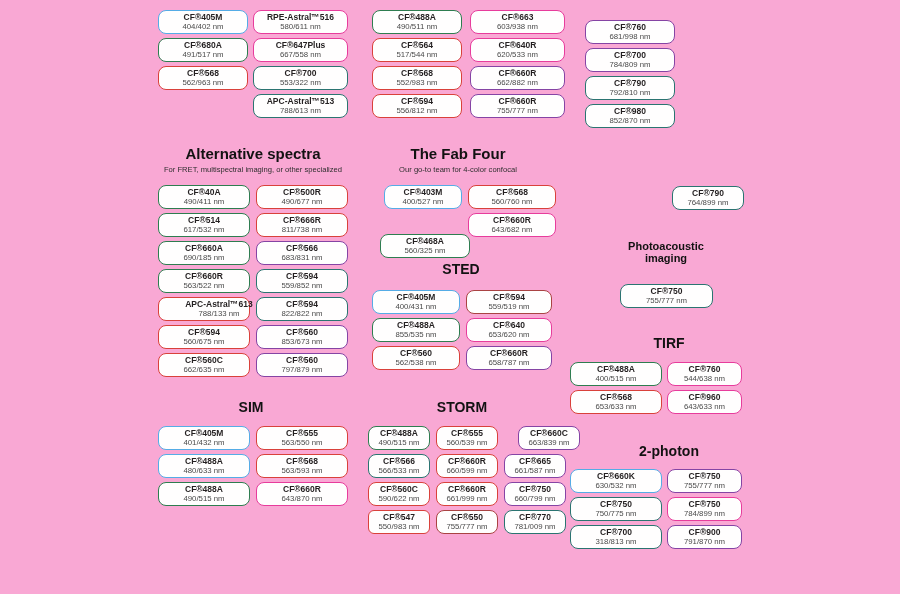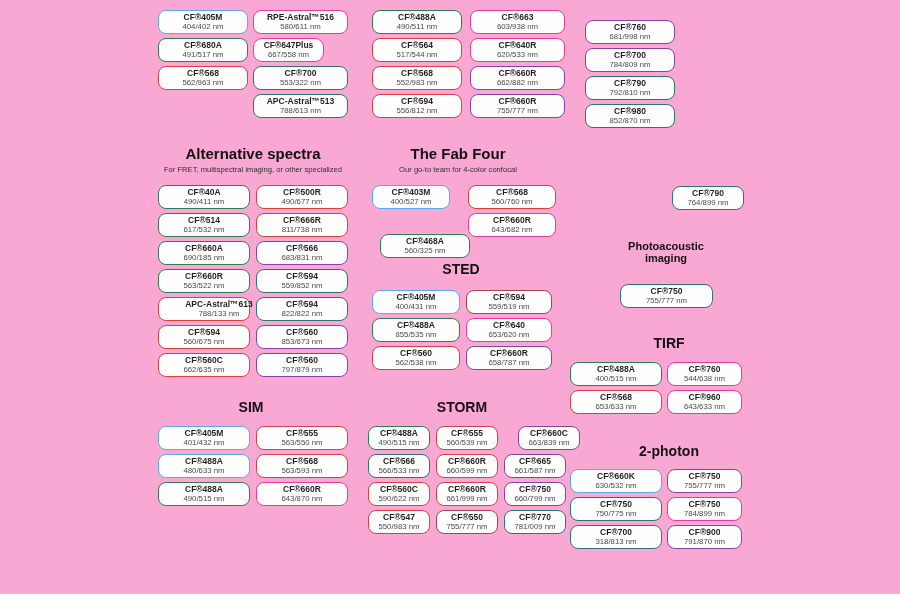--- a/index.html
+++ b/index.html
@@ -36,21 +36,21 @@
     <div class="dye-range">491/517 nm</div>
   </div>
     <div class="dye-box" style="left: 158px; top: 66px; width: 90px; border-color: rgb(217, 65, 59);">
     <div class="dye-name">CF®568</div>
     <div class="dye-range">562/963 nm</div>
   </div>
     <div class="dye-box" style="left: 253px; top: 10px; width: 95px; border-color: rgb(231, 60, 156);">
     <div class="dye-name">RPE-Astral™516</div>
     <div class="dye-range">580/611 nm</div>
   </div>
-    <div class="dye-box" style="left: 253px; top: 38px; width: 71px; border-color: rgb(231, 60, 156); border-radius: 9px;">
+    <div class="dye-box" style="left: 253px; top: 38px; width: 95px; border-color: rgb(231, 60, 156);">
     <div class="dye-name">CF®647Plus</div>
     <div class="dye-range">667/558 nm</div>
   </div>
     <div class="dye-box" style="left: 253px; top: 66px; width: 95px; border-color: rgb(43, 116, 113);">
     <div class="dye-name">CF®700</div>
     <div class="dye-range">553/322 nm</div>
   </div>
     <div class="dye-box" style="left: 253px; top: 94px; width: 95px; border-color: rgb(43, 116, 113);">
     <div class="dye-name">APC-Astral™513</div>
     <div class="dye-range">788/613 nm</div>
@@ -156,21 +156,21 @@
     <div class="dye-box" style="left: 158px; top: 353px; width: 92px; border-color: rgb(217, 65, 59);">
     <div class="dye-name">CF®560C</div>
     <div class="dye-range">662/635 nm</div>
   </div>
     <div class="dye-box" style="left: 256px; top: 353px; width: 92px; border-color: rgb(133, 68, 164);">
     <div class="dye-name">CF®560</div>
     <div class="dye-range">797/879 nm</div>
   </div>
     <div class="section-title" style="left: 458px; top: 146px; font-size: 15px;">The Fab Four</div>
     <div class="section-subtitle" style="left: 458px; top: 165px;">Our go-to team for 4-color confocal</div>
-    <div class="dye-box" style="left: 372px; top: 185px; width: 78px; border-color: rgb(85, 172, 230);">
+    <div class="dye-box" style="left: 384px; top: 185px; width: 78px; border-color: rgb(85, 172, 230);">
     <div class="dye-name">CF®403M</div>
     <div class="dye-range">400/527 nm</div>
   </div>
     <div class="dye-box" style="left: 468px; top: 185px; width: 88px; border-color: rgb(217, 65, 59);">
     <div class="dye-name">CF®568</div>
     <div class="dye-range">560/760 nm</div>
   </div>
     <div class="dye-box" style="left: 380px; top: 213px; width: 90px; border-color: rgb(46, 125, 80); margin-top: 21px;">
     <div class="dye-name">CF®468A</div>
     <div class="dye-range">560/325 nm</div>
@@ -259,21 +259,21 @@
     <div class="dye-range">590/622 nm</div>
   </div>
     <div class="dye-box" style="left: 436px; top: 482px; width: 62px; border-color: rgb(217, 65, 59);">
     <div class="dye-name">CF®660R</div>
     <div class="dye-range">661/999 nm</div>
   </div>
     <div class="dye-box" style="left: 504px; top: 482px; width: 62px; border-color: rgb(133, 68, 164);">
     <div class="dye-name">CF®750</div>
     <div class="dye-range">660/799 nm</div>
   </div>
-    <div class="dye-box" style="left: 368px; top: 510px; width: 62px; border-color: rgb(217, 65, 59);">
+    <div class="dye-box" style="left: 368px; top: 510px; width: 62px; border-color: rgb(217, 65, 59); border-radius: 6px;">
     <div class="dye-name">CF®547</div>
     <div class="dye-range">550/983 nm</div>
   </div>
     <div class="dye-box" style="left: 436px; top: 510px; width: 62px; border-color: rgb(170, 67, 67);">
     <div class="dye-name">CF®550</div>
     <div class="dye-range">755/777 nm</div>
   </div>
     <div class="dye-box" style="left: 504px; top: 510px; width: 62px; border-color: rgb(43, 116, 113);">
     <div class="dye-name">CF®770</div>
     <div class="dye-range">781/009 nm</div>

